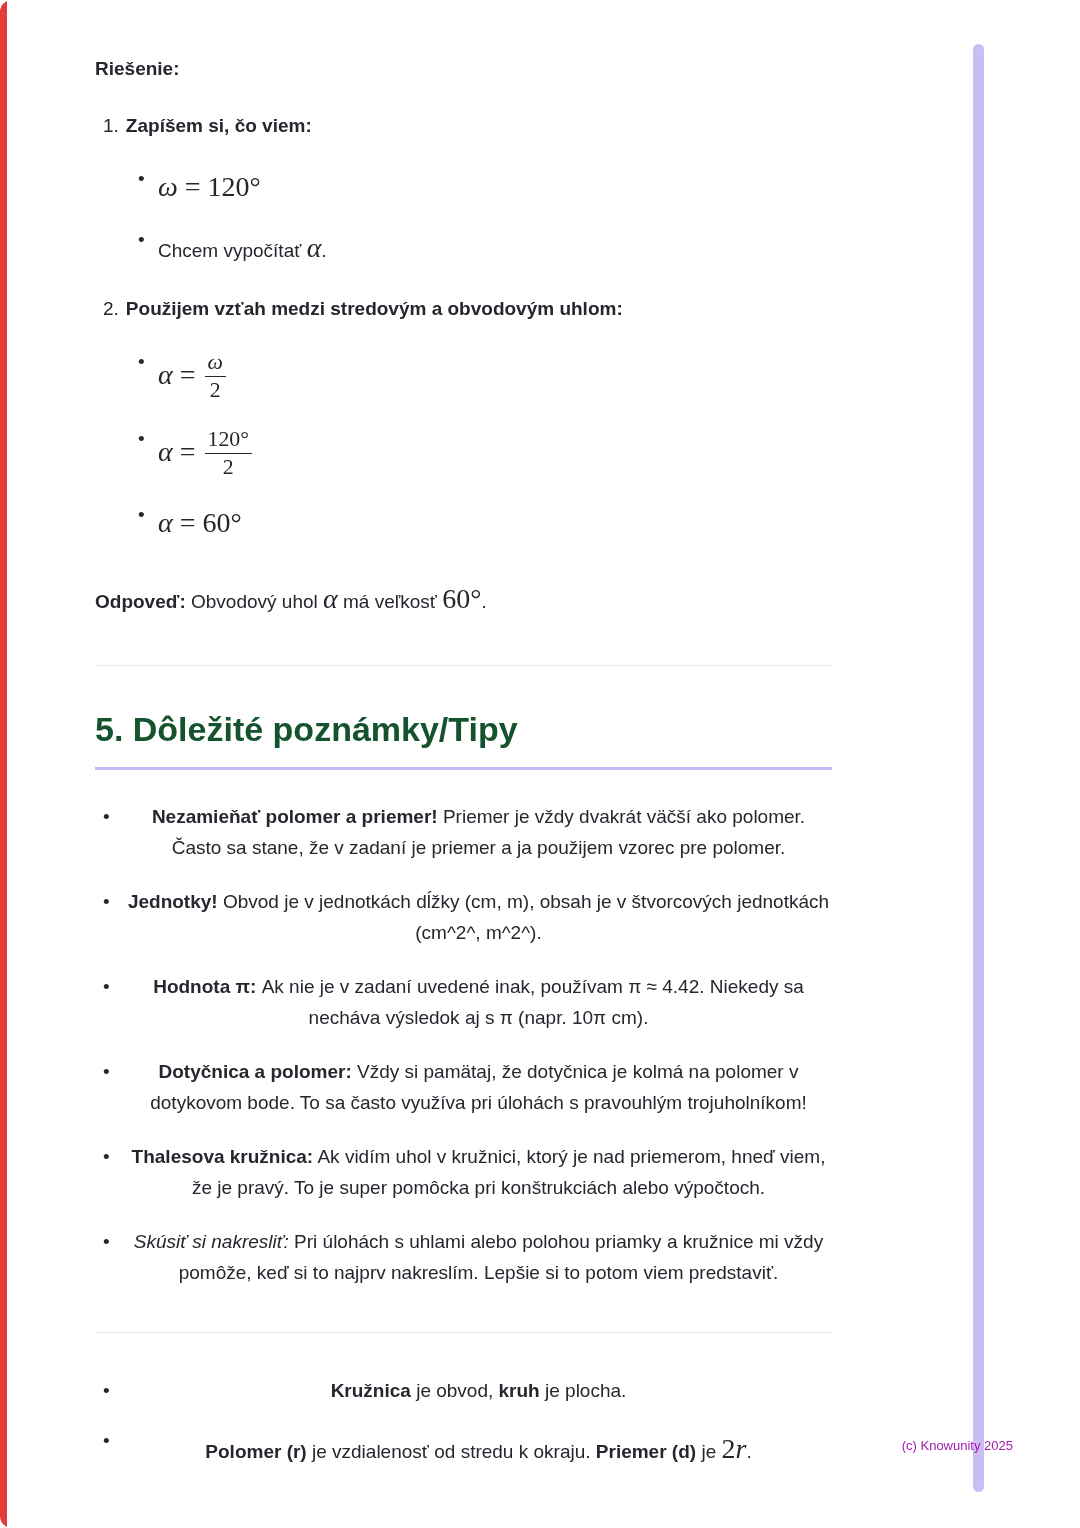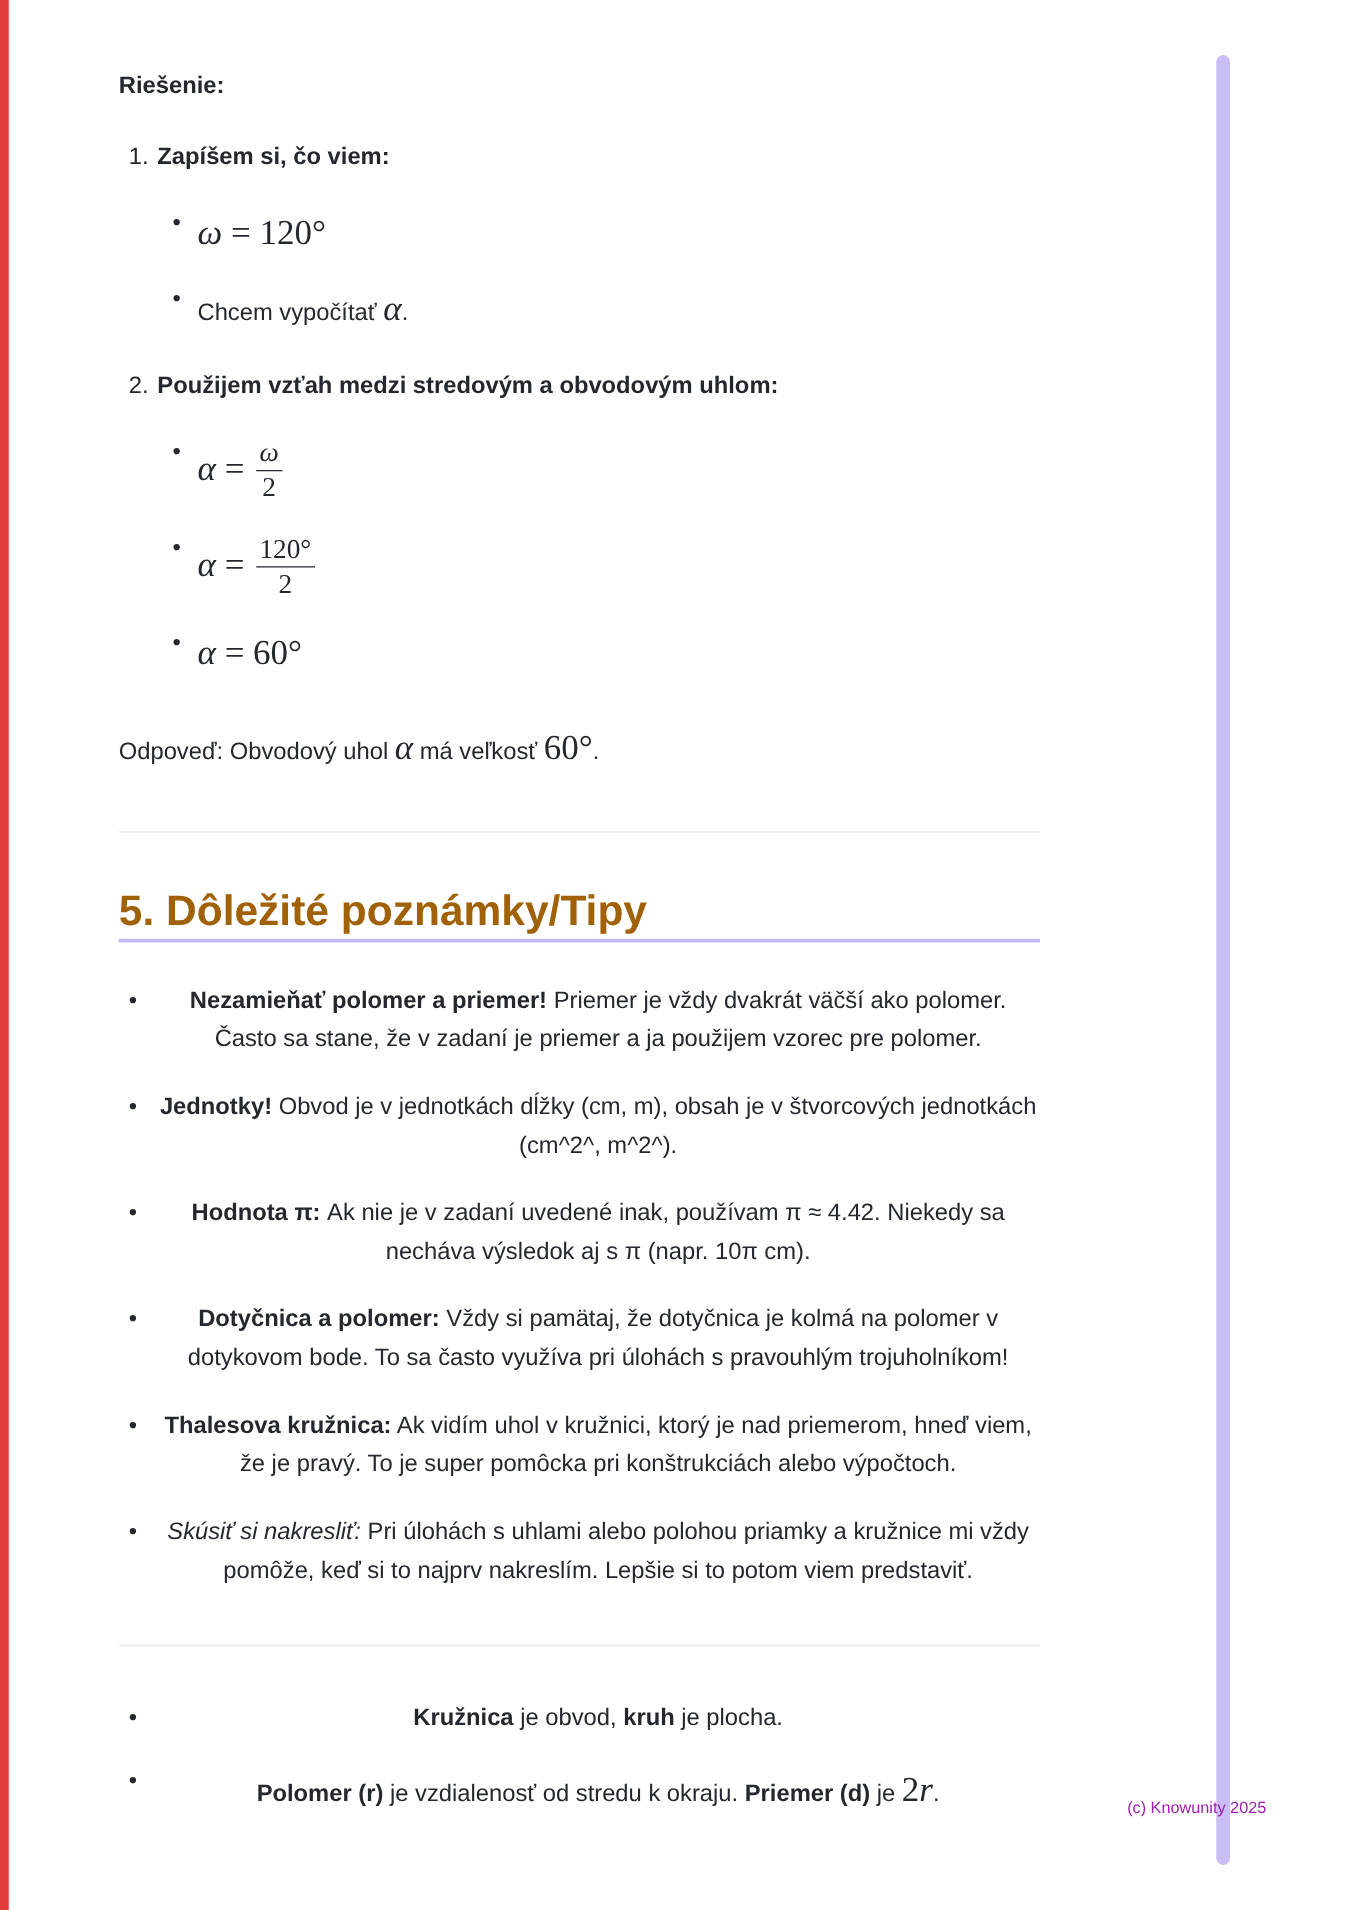--- a/index.html
+++ b/index.html
@@ -5,20 +5,21 @@
   * { margin: 0; padding: 0; box-sizing: border-box; }
   html, body { background: #ffffff; }
   .page {
     position: relative;
     width: 1080px;
     height: 1528px;
     background: #ffffff;
     font-family: "Liberation Sans", sans-serif;
     color: #25272e;
     overflow: hidden;
+    border-radius: 12px;
   }
   .left-stripe {
     position: absolute;
     left: 0; top: 0;
     width: 7px; height: 100%;
     background: #e23c39;
   }
   .scrollbar {
     position: absolute;
     top: 44px; right: 96px;
@@ -49,28 +50,28 @@
     flex-direction: column;
     vertical-align: middle;
     text-align: center;
     font-size: 0.78em;
     line-height: 1.25;
     margin: 2px 0 4px 2px;
   }
   .frac .num { border-bottom: 1px solid #25272e; padding: 0 3px; }
   .frac .den { padding: 0 3px; }
   .answer { margin-top: 30px; }
-  .answer strong { font-weight: normal; }
+  .answer strong { font-weight: bold; }
   .divider { border: none; border-top: 1px solid #e7e8ea; margin: 43px 0; }
   .section-heading {
-    color: #a16207;
+    color: #14532d;
     font-size: 34px;
     font-weight: bold;
     line-height: 1.2;
-    padding-bottom: 2px;
+    padding-bottom: 18px;
     border-bottom: 3px solid #c6baf4;
     margin-bottom: 32px;
   }
   ul.tips { list-style: none; text-align: center; }
   ul.tips > li { position: relative; padding-left: 30px; margin-bottom: 23px; }
   ul.tips > li::before { content: "\2022"; position: absolute; left: 8px; top: 0; }
   .lead { font-weight: bold; }
   .lead-italic { font-style: italic; font-weight: normal; }
   ul.summary > li { margin-bottom: 19px; }
   .watermark {

